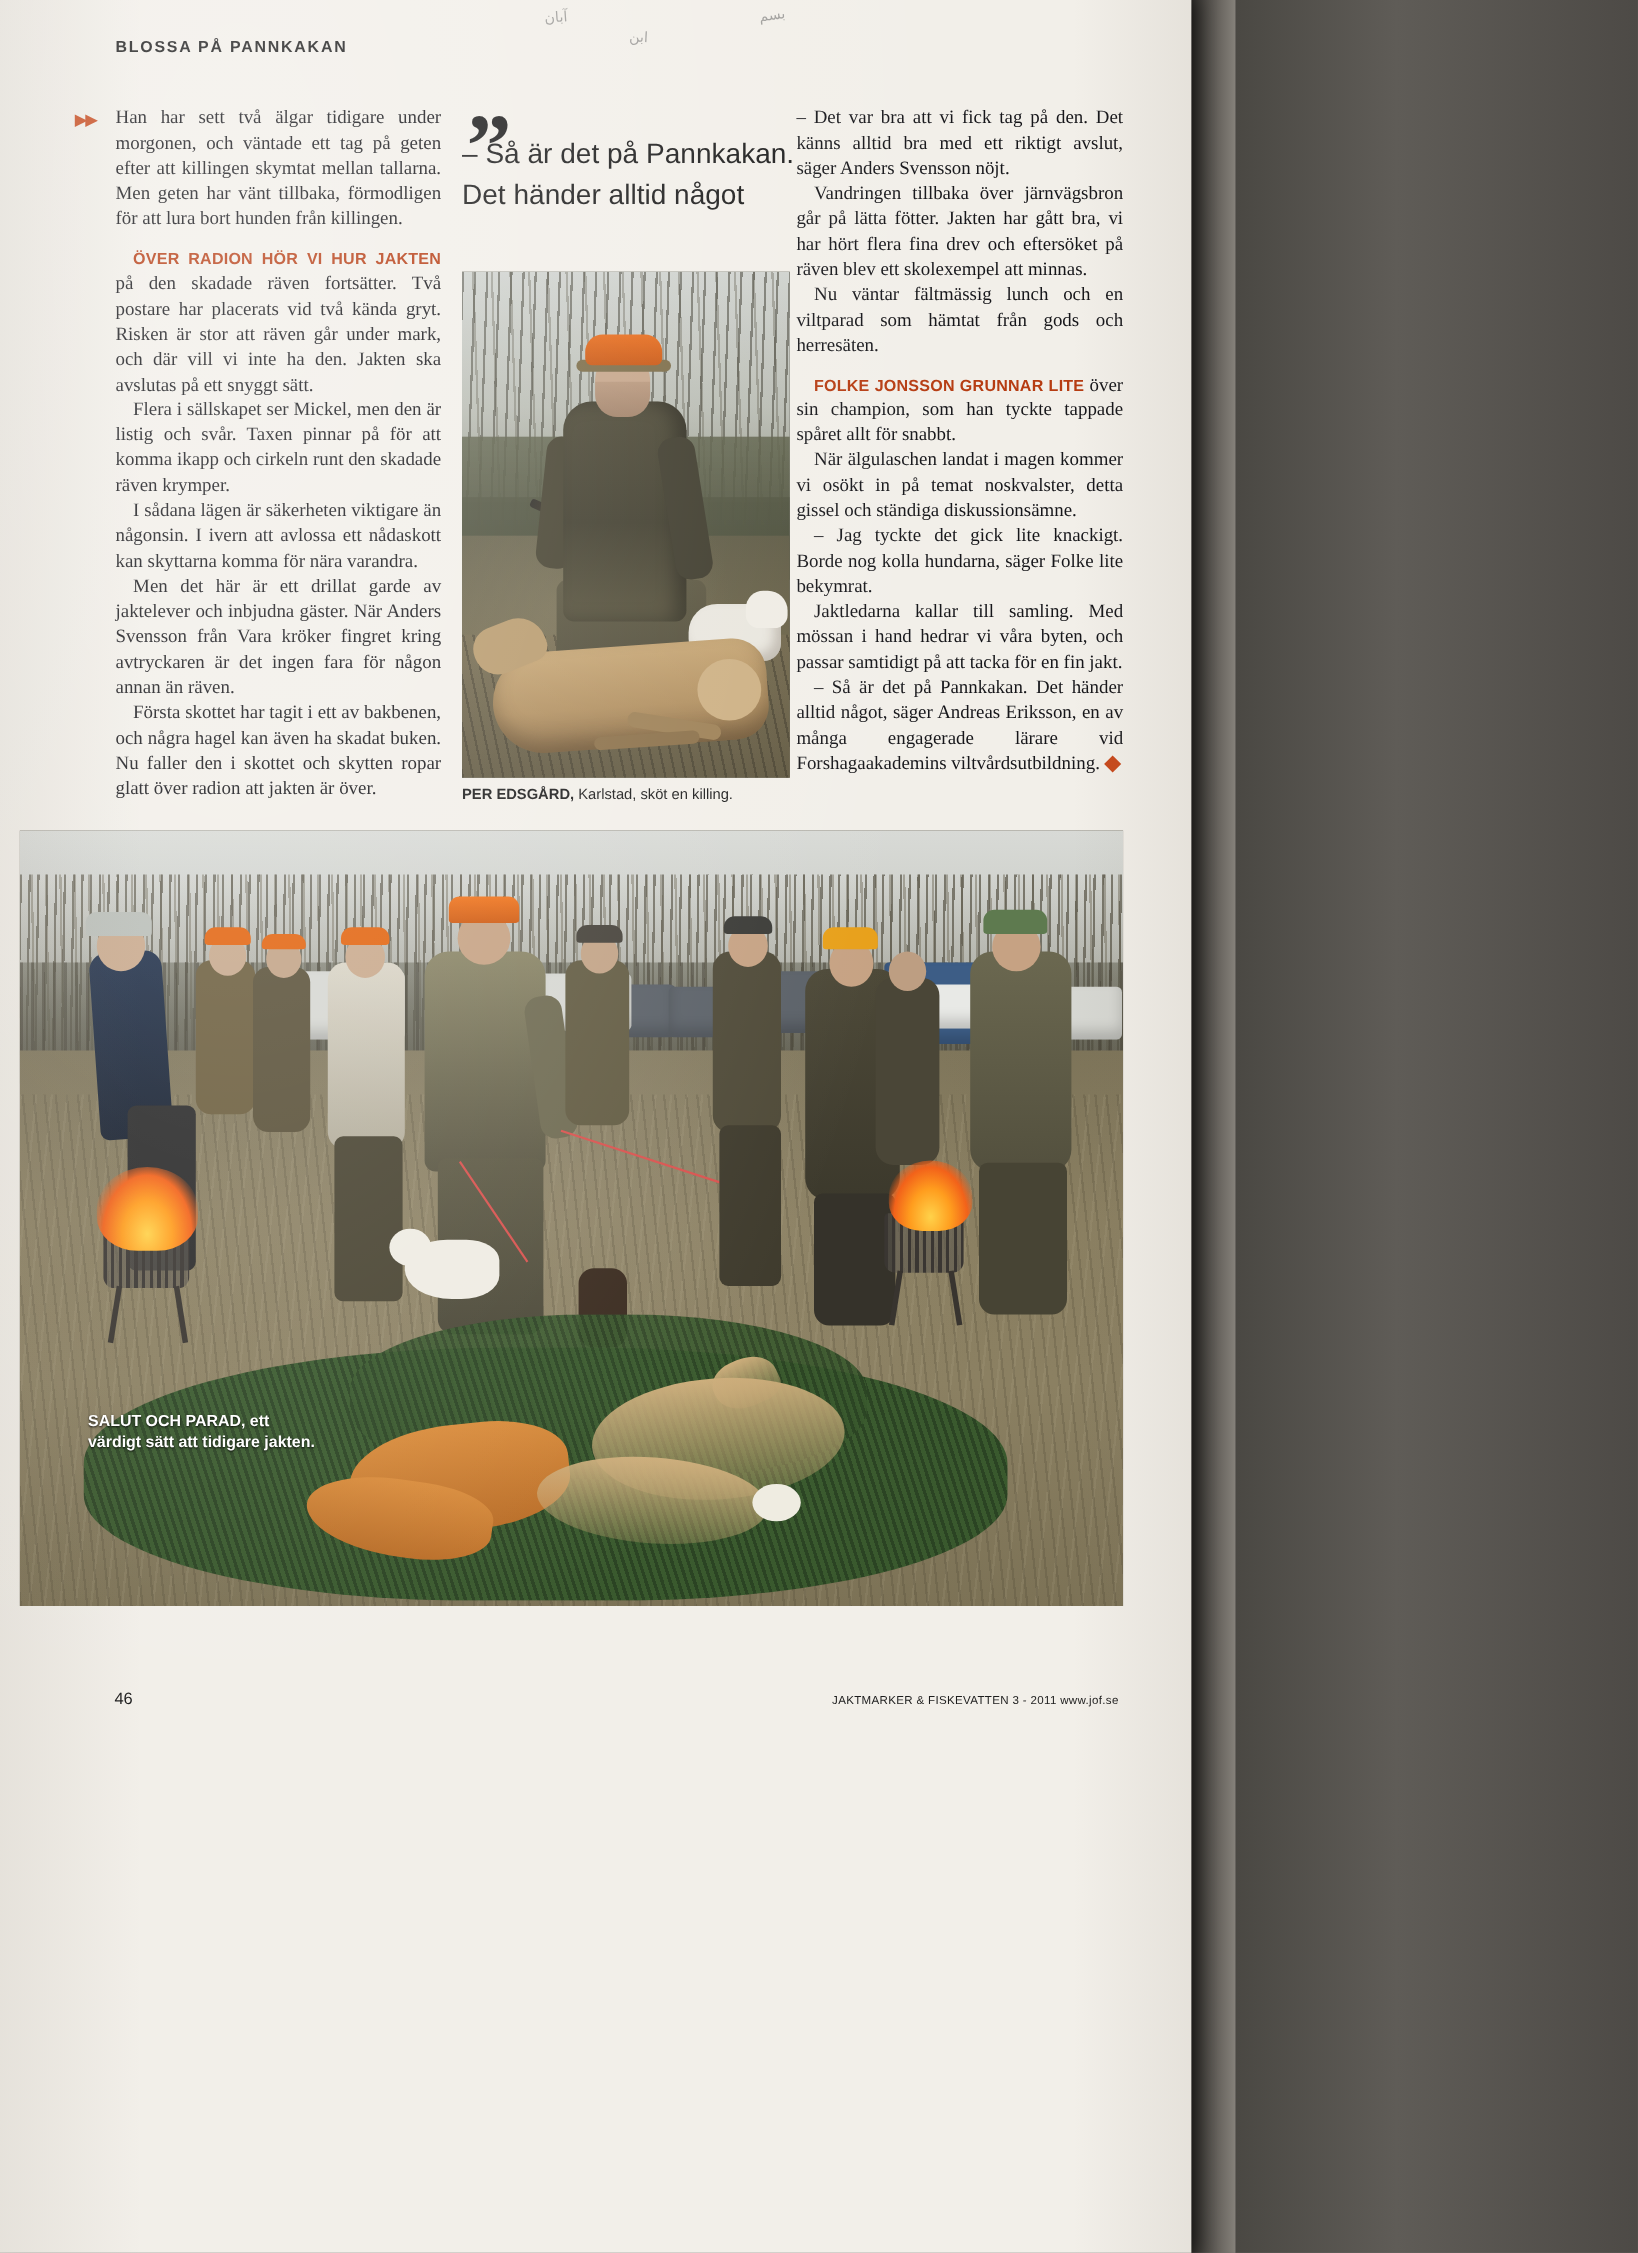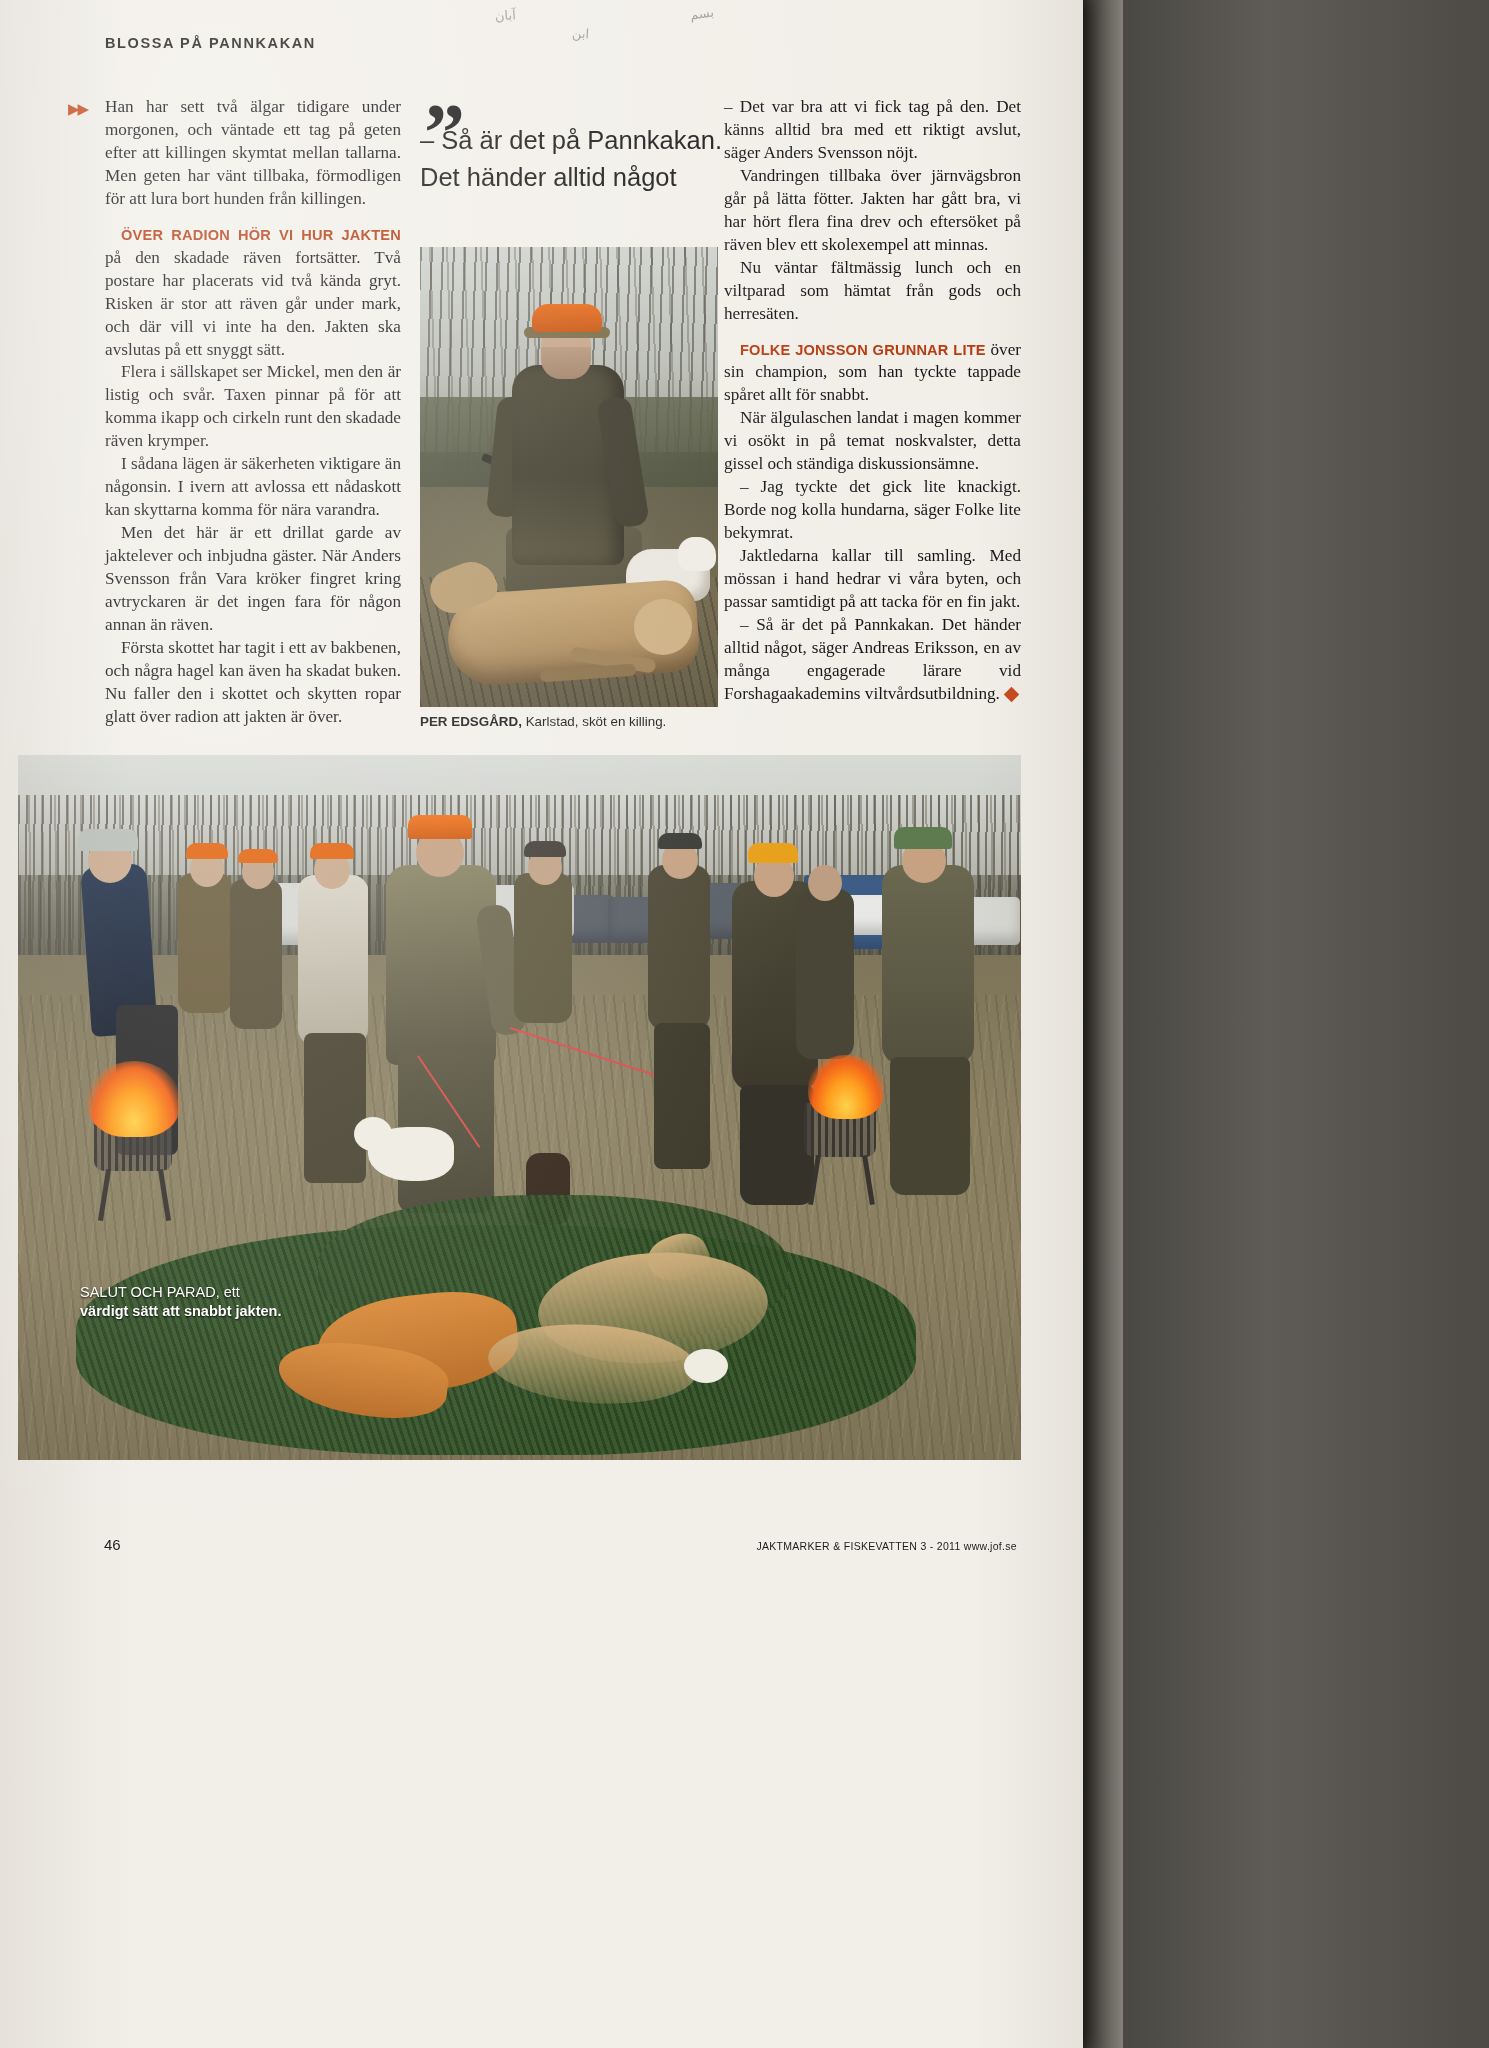--- a/index.html
+++ b/index.html
@@ -170,21 +170,21 @@
     left: 80px; top: 1283px;
     width: 300px;
     font-family: "Liberation Sans", sans-serif;
     font-size: 14.5px;
     line-height: 1.28;
     color: #ffffff;
     text-shadow: 0 1px 2px rgba(0,0,0,0.85);
     font-weight: bold;
     z-index: 5;
   }
-  .caption-bottom .reg { font-weight: normal; text-align: center; }
+  .caption-bottom .reg { font-weight: bold; text-align: center; }
 
   
   .folio {
     position: absolute;
     left: 104px; top: 1536px;
     font-family: "Liberation Sans", sans-serif;
     font-size: 15px;
     color: #1c1c1c;
   }
   .footer-right {
@@ -564,20 +564,20 @@
       <div class="b-fox" style="left:300px; top:540px; width:200px; height:96px; transform:rotate(-6deg);"></div>
       <div class="b-fox" style="left:260px; top:590px; width:170px; height:70px; transform:rotate(8deg);"></div>
       <div class="b-deer" style="left:520px; top:498px; width:230px; height:110px; transform:rotate(-4deg);"></div>
       <div class="b-deer" style="left:470px; top:570px; width:210px; height:78px; transform:rotate(4deg);"></div>
       <div class="b-deer" style="left:630px; top:480px; width:60px; height:44px; border-radius:40% 50% 30% 50%; transform:rotate(-24deg);"></div>
       <div class="b-deer" style="left:666px; top:594px; width:44px; height:34px; background:#efece1;"></div>
     </div>
 
     <div class="caption-bottom">
       <span class="reg">SALUT OCH PARAD, ett</span><br>
-      <span>värdigt sätt att snabbt jakten.</span>
+      <span>värdigt sätt att tidigare jakten.</span>
     </div>
 
     <div class="folio">46</div>
     <div class="footer-right">JAKTMARKER &amp; FISKEVATTEN 3 - 2011 www.jof.se</div>
 
   </div>
 </div>
 
 </body></html>

